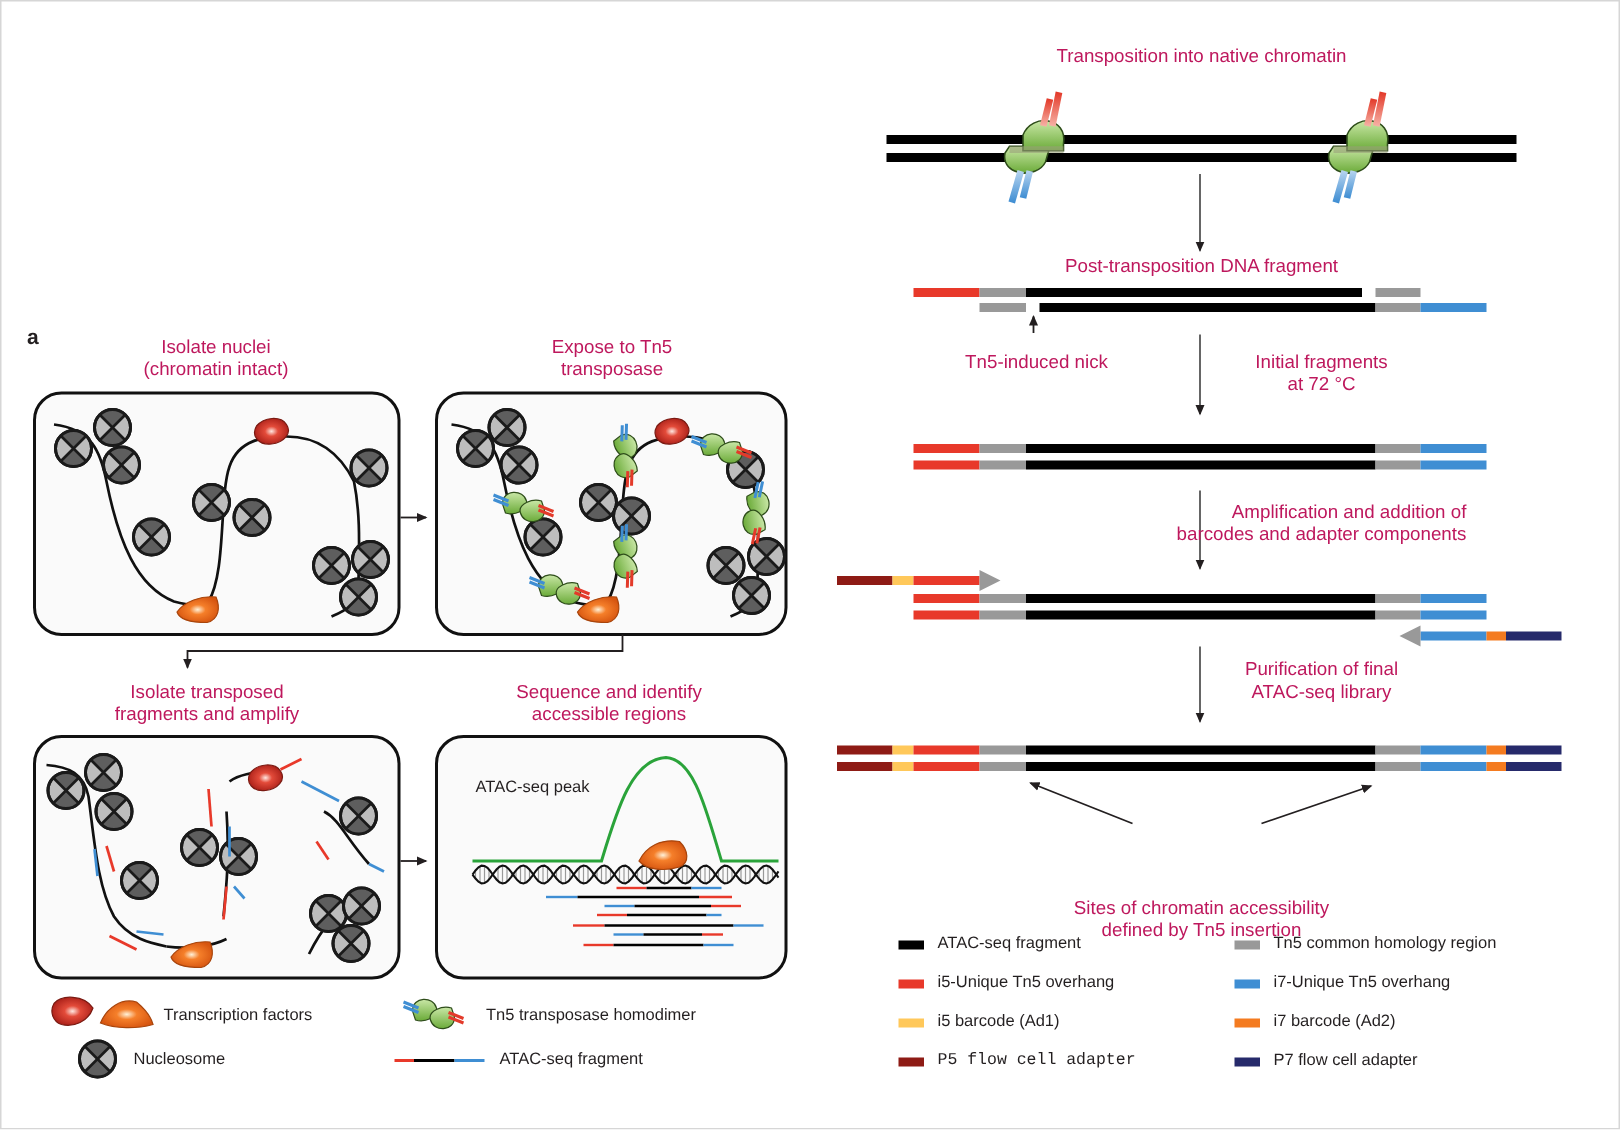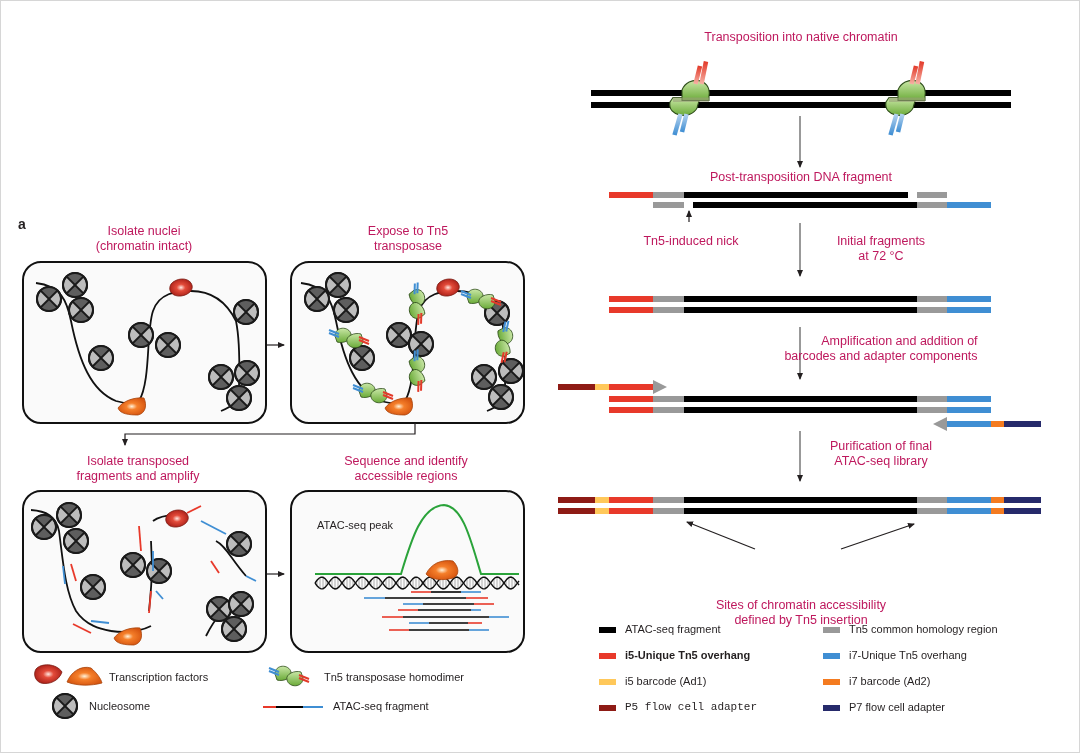--- a/index.html
+++ b/index.html
@@ -407,20 +407,20 @@
     <div>ATAC-seq library</div>
   </div>
   <div class="lbl" style="left:800px;top:553px;transform:translateX(-50%);margin-top:44px;">
     <div>Sites of chromatin accessibility</div>
     <div>defined by Tn5 insertion</div>
   </div>
 
   <div id="rlegend">
       <div class="leg" style="left: 624px; top: 621px;">ATAC-seq fragment</div>
       <div class="leg" style="left: 848px; top: 621px;">Tn5 common homology region</div>
-      <div class="leg" style="left: 624px; top: 647px; font-weight: bold;">i5-Unique Tn5 overhang</div>
+      <div class="leg" style="left: 624px; top: 647px;">i5-Unique Tn5 overhang</div>
       <div class="leg" style="left: 848px; top: 647px;">i7-Unique Tn5 overhang</div>
       <div class="leg" style="left: 624px; top: 673px;">i5 barcode (Ad1)</div>
       <div class="leg" style="left: 848px; top: 673px;">i7 barcode (Ad2)</div>
       <div class="leg" style="left: 624px; top: 699px; font-family: Liberation Mono, monospace;">P5 flow cell adapter</div>
       <div class="leg" style="left: 848px; top: 699px; text-align: right;">P7 flow cell adapter</div>
     </div>
 </div>
 
 </body></html>

